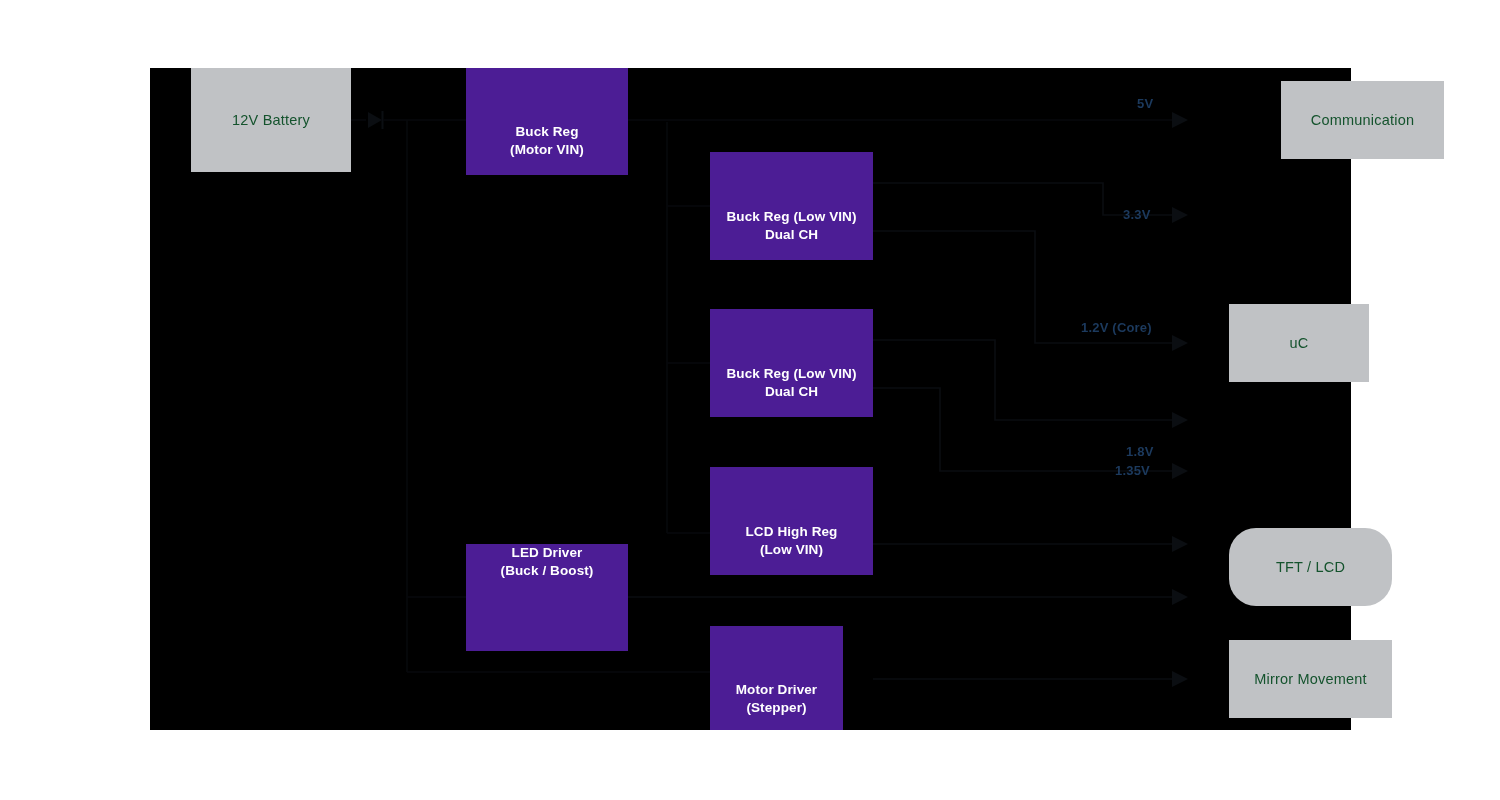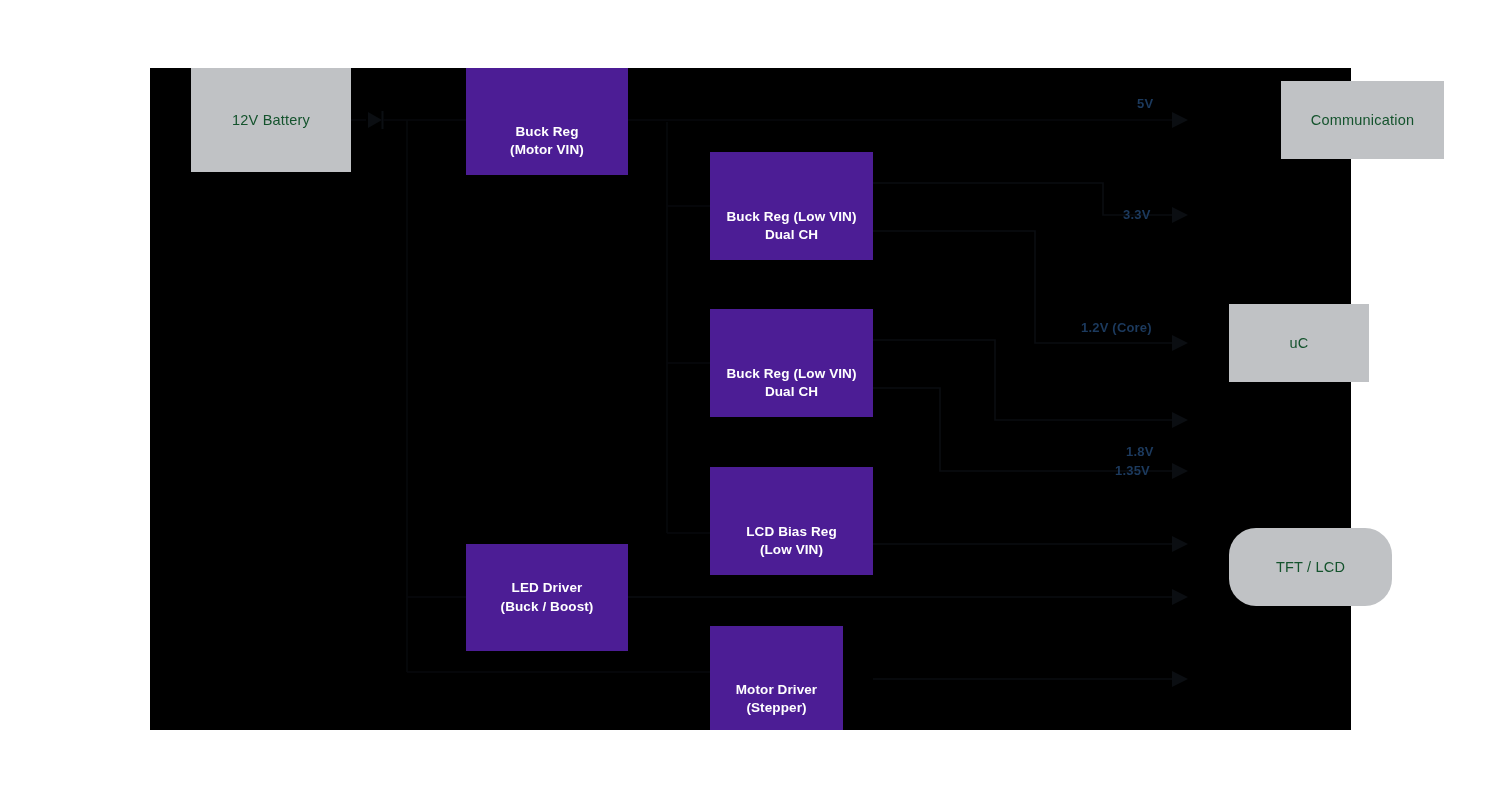--- a/index.html
+++ b/index.html
@@ -95,26 +95,26 @@
 
   <div class="blk blue" style="left:710px;top:309px;width:163px;height:108px;align-items:flex-end;padding-bottom:16px;">
     <div>
       <span class="lbl">Buck Reg (Low VIN)</span>
       <span class="lbl">Dual CH</span>
     </div>
   </div>
 
   <div class="blk blue" style="left:710px;top:467px;width:163px;height:108px;align-items:flex-end;padding-bottom:16px;">
     <div>
-      <span class="lbl">LCD Bias Reg</span>
+      <span class="lbl">LCD High Reg</span>
       <span class="lbl">(Low VIN)</span>
     </div>
   </div>
 
-  <div class="blk blue" style="left:466px;top:544px;width:162px;height:107px;align-items:center;padding-bottom:0;">
+  <div class="blk blue" style="left:466px;top:544px;width:162px;height:107px;align-items:flex-start;padding-bottom:0;">
     <div>
       <span class="lbl">LED Driver</span>
       <span class="lbl">(Buck / Boost)</span>
     </div>
   </div>
 
   <div class="blk blue" style="left:710px;top:626px;width:133px;height:104px;align-items:flex-end;padding-bottom:13px;">
     <div>
       <span class="lbl">Motor Driver</span>
       <span class="lbl">(Stepper)</span>
@@ -128,20 +128,23 @@
 
   <div class="blk gray" style="left:1188px;top:304px;width:140px;height:78px;">
     <span>uC</span>
   </div>
 
 
   <div class="blk gray" style="left:1188px;top:528px;width:163px;height:78px;border-radius:27px;">
     <span>TFT / LCD</span>
   </div>
 
+  <div class="blk gray" style="left:1188px;top:640px;width:163px;height:78px;">
+    <span>Mirror Movement</span>
+  </div>
 
   <div class="vlabel" style="left:1137px;top:96px;">5V</div>
 
   <div class="vlabel" style="left:1123px;top:207px;">3.3V</div>
 
   <div class="vlabel" style="left:1081px;top:320px;">1.2V (Core)</div>
 
   <div class="vlabel" style="left:1126px;top:412px;margin-top:32px;">1.8V</div>
 
   <div class="vlabel" style="left:1115px;top:463px;">1.35V</div>

